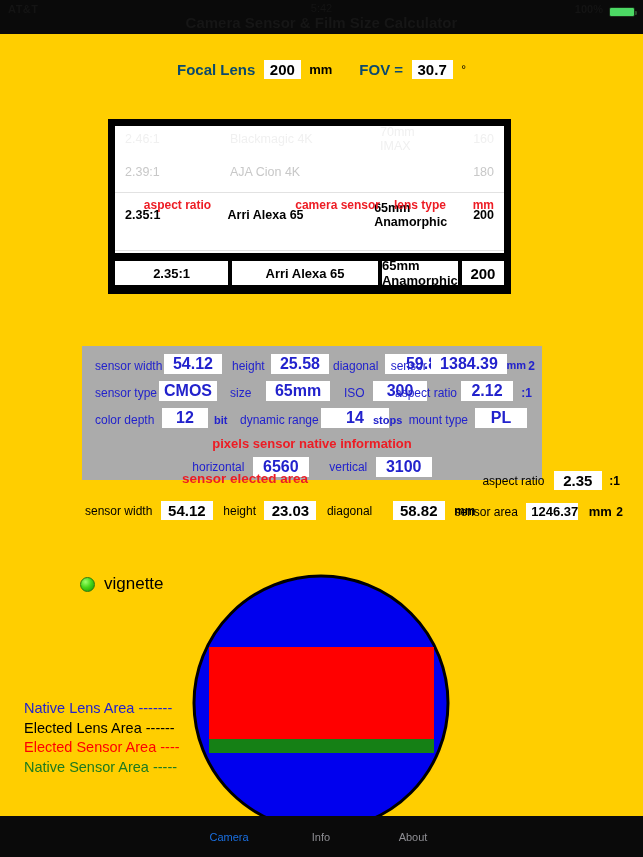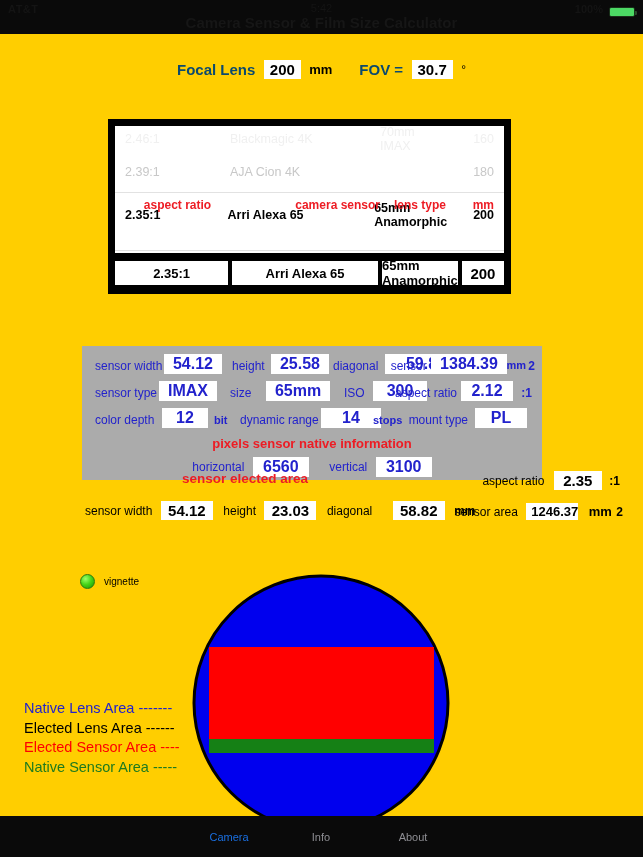--- a/index.html
+++ b/index.html
@@ -138,21 +138,21 @@
   .blk  { color: #000; font-size: 12px; vertical-align: middle; }
   .blk-b{ color: #000; font-size: 12px; font-weight: bold; vertical-align: middle; }
 
   
   .vign { position: absolute; left: 80px; top: 540px; display: flex; align-items: center; }
   .led {
     width: 15px; height: 15px; border-radius: 50%;
     background: radial-gradient(circle at 35% 30%, #9dff6a 0%, #49d61a 45%, #189400 100%);
     border: 1px solid #2a7a12;
   }
-  .vign-lbl { margin-left: 9px; font-size: 10px; color: #000; }
+  .vign-lbl { margin-left: 9px; font-size: 17px; color: #000; }
 
   
   .diagram { position: absolute; left: 0; top: 505px; width: 643px; height: 300px; }
   .legend { position: absolute; left: 24px; top: 160px; }
   .lg {
     font-size: 14.5px; font-weight: normal; line-height: 19.5px; white-space: nowrap;
   }
 
   
   .tabbar {
@@ -258,36 +258,36 @@
         <span class="abs gfld f16" style="left:303px;top:1px;width:82px">59.86</span>
         <span class="abs blue-b" style="left:364px;top:6px">mm</span>
         <span class="abs blue" style="left:-88px;top:6px;width:100%;text-align:right">sensor area</span>
         <span class="abs gfld f16" style="right:35px;top:1px;width:76px">1384.39</span>
         <span class="abs blue-b" style="right:16px;top:6px;font-size:11px">mm</span>
         <span class="abs blue-b sup" style="right:7px;top:6px">2</span>
       </div>
 
       <div class="grow">
         <span class="abs blue" style="left:13px;top:6px">sensor type</span>
-        <span class="abs gfld f16" style="left:77px;top:1px;width:58px">IMAX</span>
+        <span class="abs gfld f16" style="left:77px;top:1px;width:58px">CMOS</span>
         <span class="abs blue" style="left:148px;top:6px">size</span>
         <span class="abs gfld f16" style="left:184px;top:1px;width:64px">65mm</span>
         <span class="abs blue" style="left:262px;top:6px">ISO</span>
         <span class="abs gfld f16" style="left:291px;top:1px;width:54px">300</span>
         <span class="abs blue" style="right:85px;top:6px">aspect ratio</span>
         <span class="abs gfld f16" style="right:29px;top:1px;width:52px">2.12</span>
         <span class="abs blue-b" style="right:10px;top:6px">:1</span>
       </div>
 
       <div class="grow">
         <span class="abs blue" style="left:13px;top:6px">color depth</span>
         <span class="abs gfld f16" style="left:80px;top:1px;width:46px">12</span>
         <span class="abs blue-b" style="left:132px;top:7px;font-size:11px">bit</span>
         <span class="abs blue" style="left:158px;top:6px">dynamic range</span>
-        <span class="abs gfld f16" style="left:239px;top:1px;width:60px">14</span>
+        <span class="abs gfld f16" style="left:239px;top:1px;width:68px">14</span>
         <span class="abs blue-b" style="left:291px;top:7px;font-size:11px">stops</span>
         <span class="abs blue" style="right:74px;top:6px">mount type</span>
         <span class="abs gfld f16" style="right:15px;top:1px;width:52px">PL</span>
       </div>
 
       <div class="redhead">pixels sensor native information</div>
 
       <div class="grow center" style="margin-top:6px">
         <span class="blue">horizontal</span>
         <span class="gfld f16" style="width:56px;margin-left:4px">6560</span>

